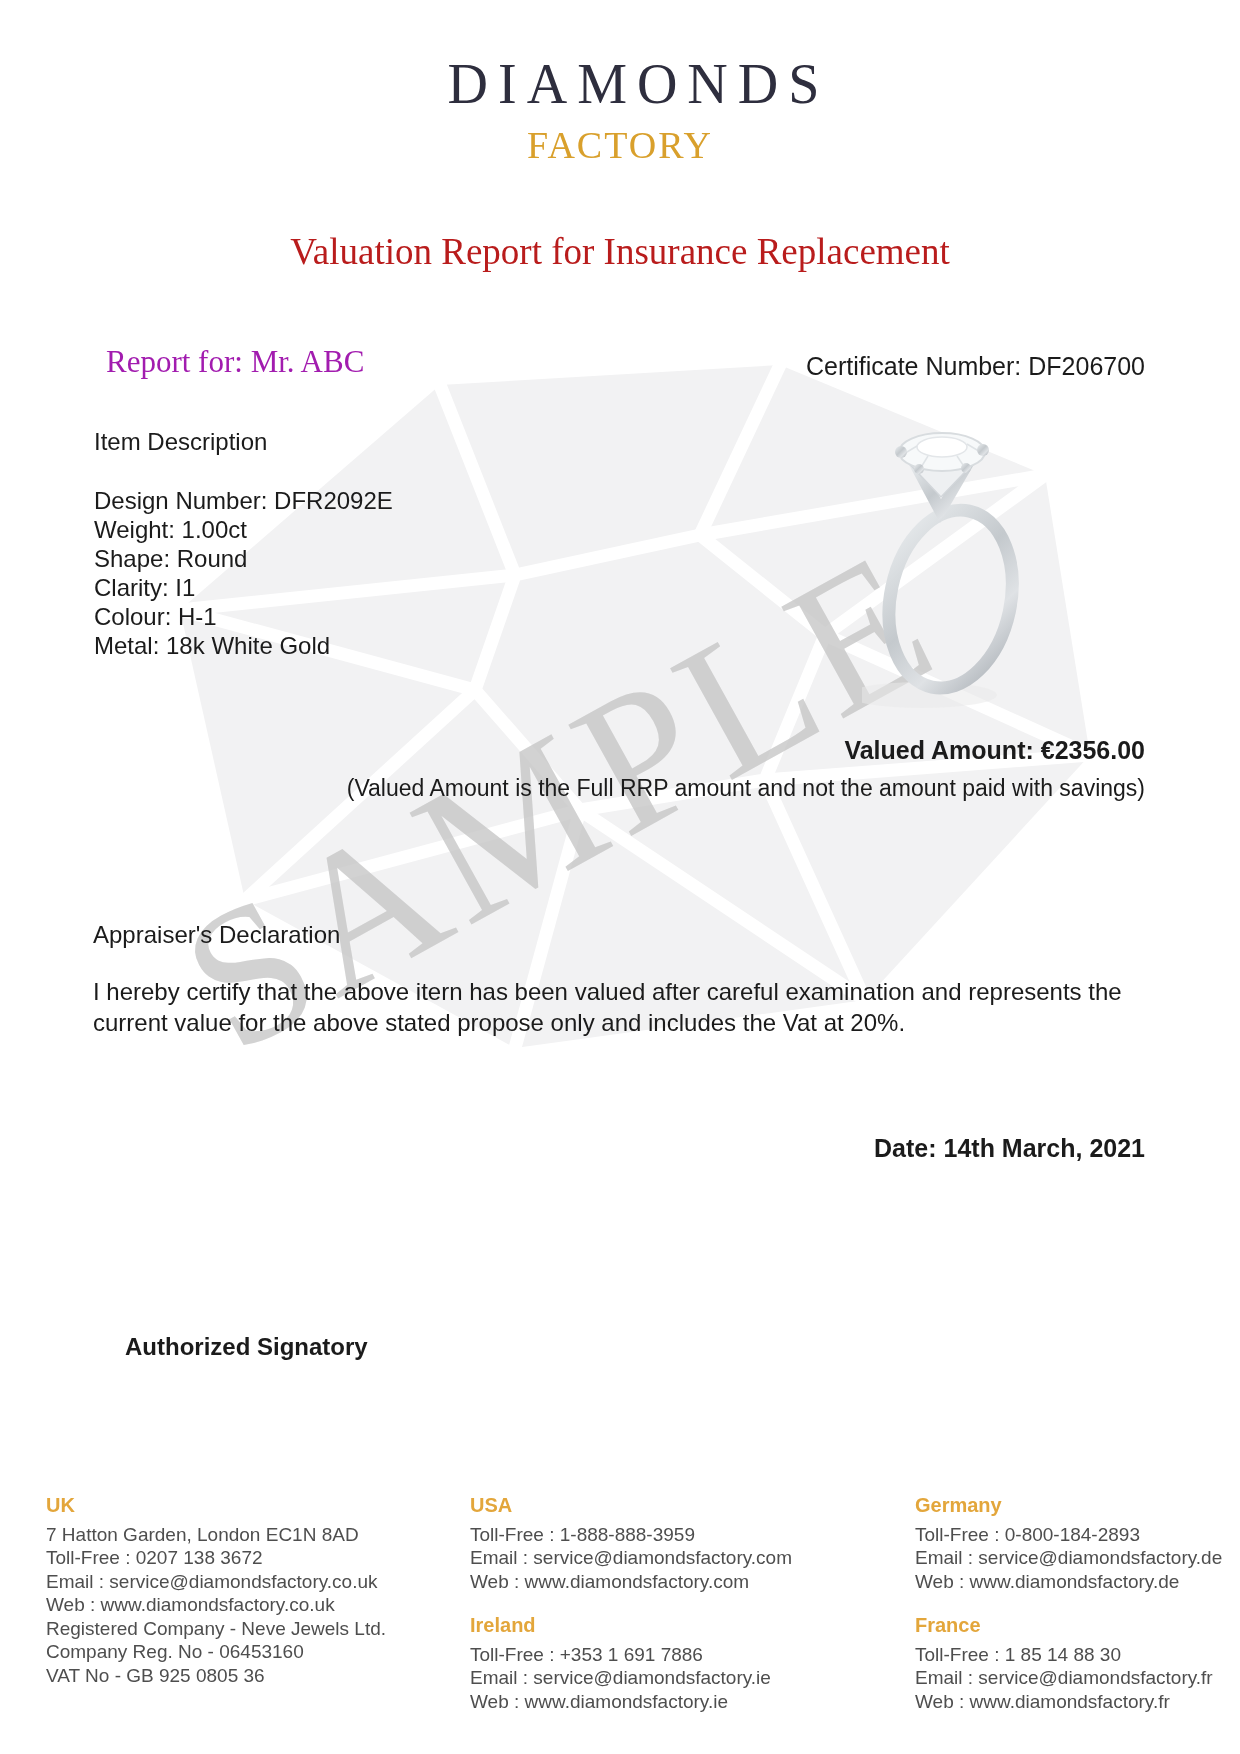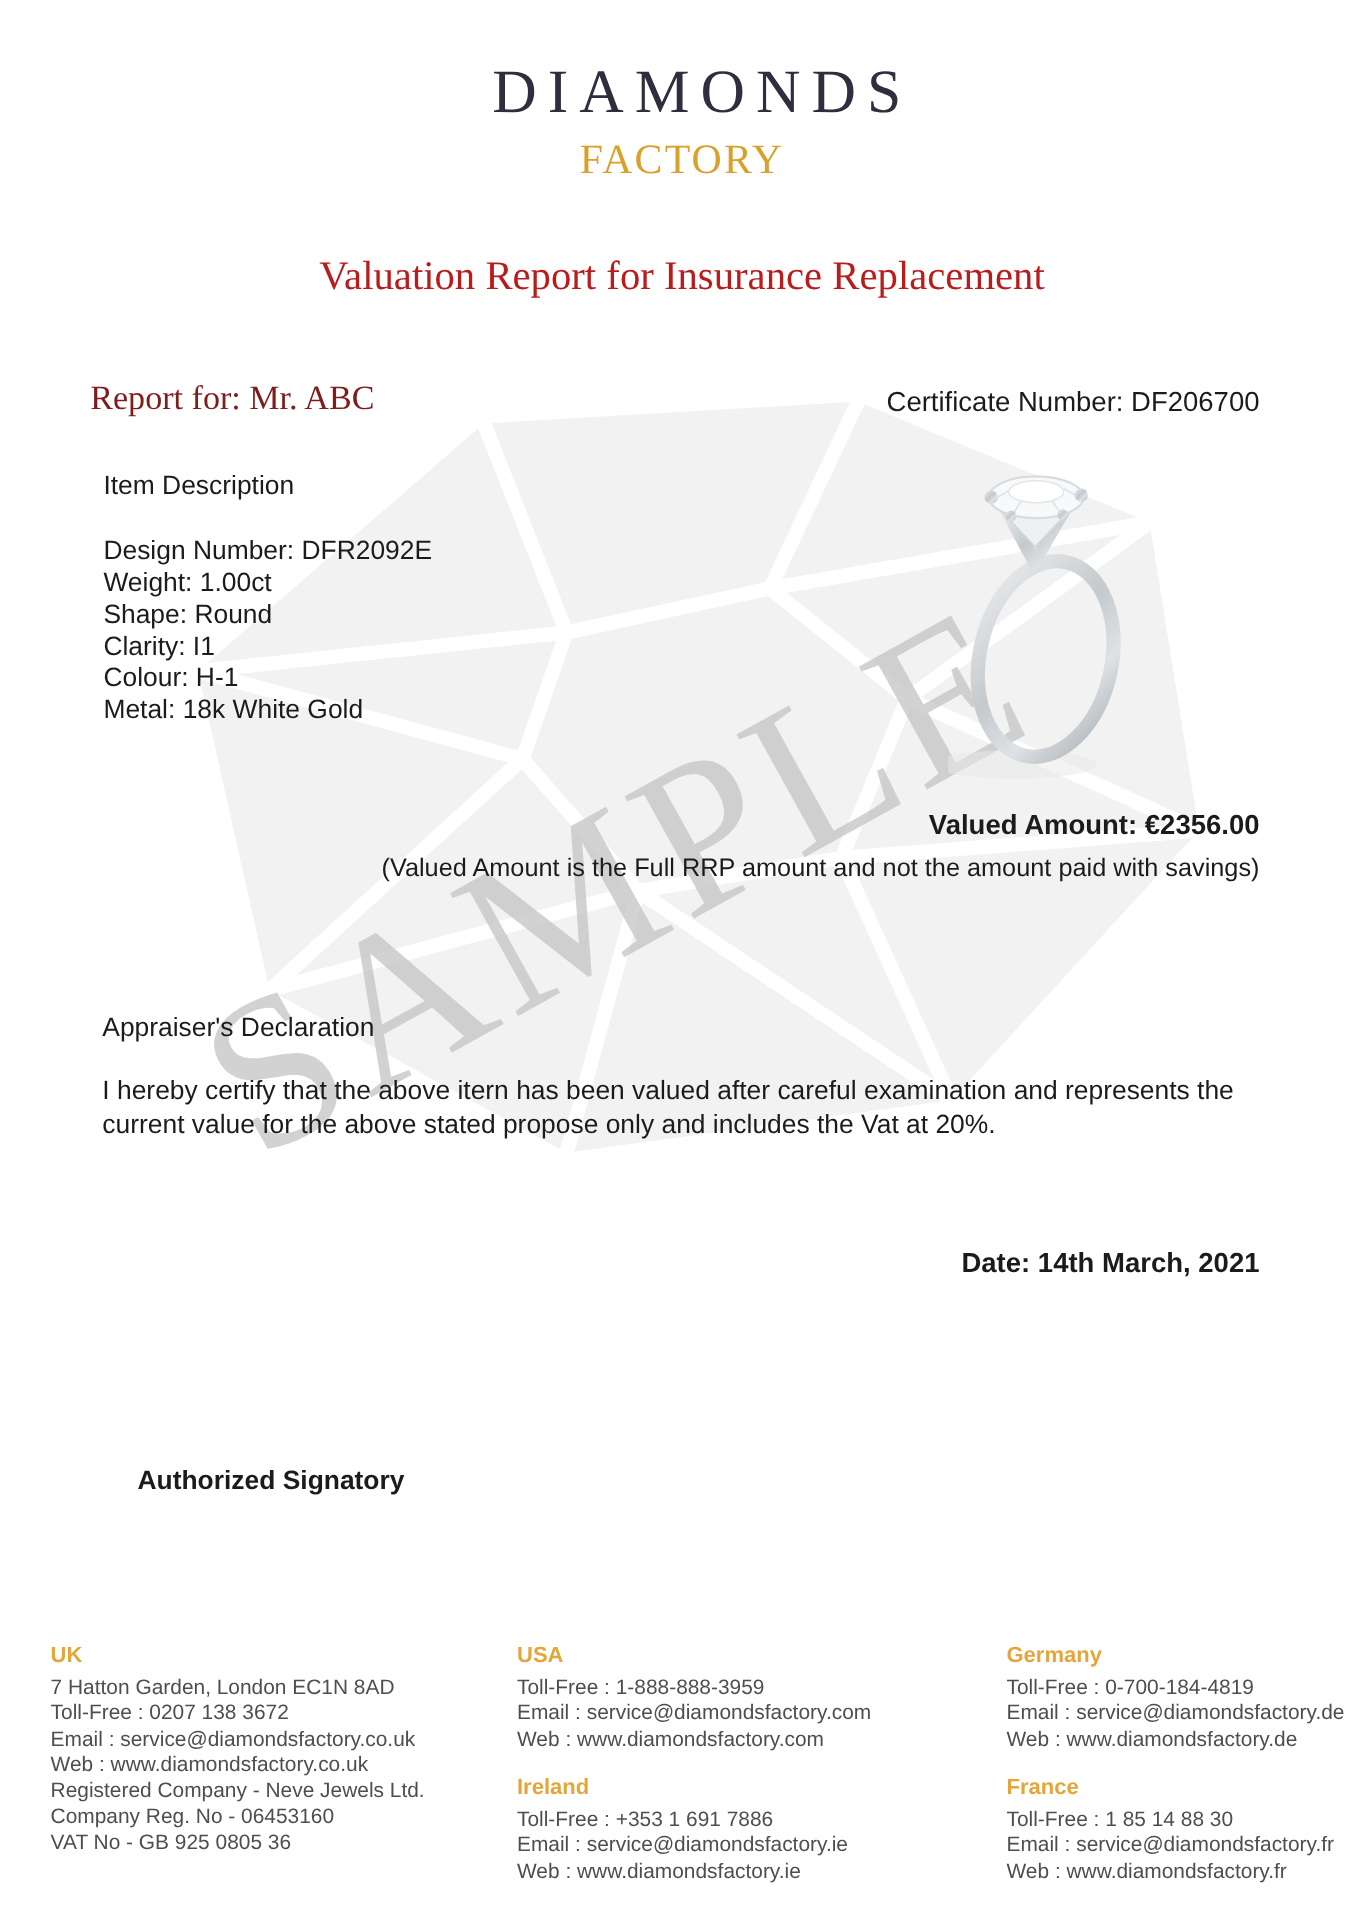--- a/index.html
+++ b/index.html
@@ -58,24 +58,24 @@
     position: absolute; top: 230px; left: 0; width: 100%;
     text-align: center;
     font-family: "Liberation Serif", serif;
     font-size: 37px;
     color: #b91c1c;
     z-index: 2;
   }
 
   
   .report-for {
-    position: absolute; left: 82px; top: 344px;
+    position: absolute; left: 106px; top: 344px;
     font-family: "Liberation Serif", serif;
     font-size: 31px;
-    color: #7f1d1d;
+    color: #a21caf;
     z-index: 2;
     text-align: right;
   }
   .certificate {
     position: absolute; right: 95px; top: 352px;
     font-size: 25px;
     color: #1b1b1b;
     z-index: 2;
   }
 
@@ -263,21 +263,21 @@
       <div class="country">Ireland</div>
       <div>Toll-Free : +353 1 691 7886</div>
       <div>Email : service@diamondsfactory.ie</div>
       <div>Web : www.diamondsfactory.ie</div>
     </div>
   </div>
 
   <div class="footer-col col-right">
     <div class="footer-group">
       <div class="country">Germany</div>
-      <div>Toll-Free : 0-700-184-4819</div>
+      <div>Toll-Free : 0-800-184-2893</div>
       <div>Email : service@diamondsfactory.de</div>
       <div>Web : www.diamondsfactory.de</div>
     </div>
     <div class="footer-group">
       <div class="country">France</div>
       <div>Toll-Free : 1 85 14 88 30</div>
       <div>Email : service@diamondsfactory.fr</div>
       <div>Web : www.diamondsfactory.fr</div>
     </div>
   </div>

